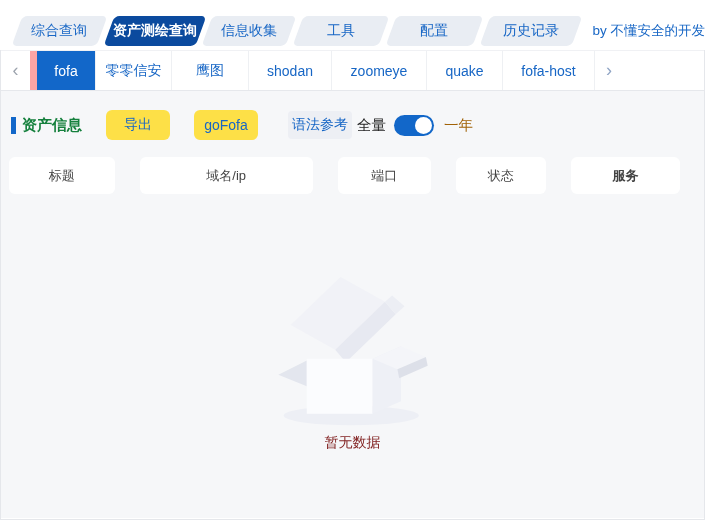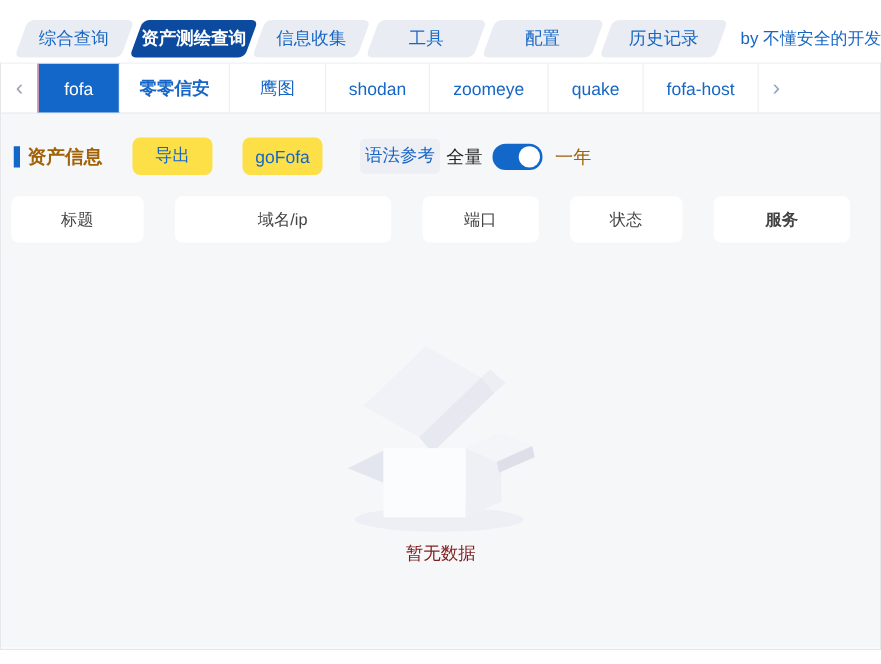--- a/index.html
+++ b/index.html
@@ -41,32 +41,32 @@
     display:flex; align-items:center; justify-content:center;
     font-size:18px; color:#9ca3ad; cursor:pointer; user-select:none;
   }
   .nav-arrow.left { width:29px; }
   .nav-arrow.right { width:28px; color:#8fa4c4; }
   .subtab {
     display:flex; align-items:center; justify-content:center;
     font-size:14px; color:#1766c5; cursor:pointer;
     border-right:1px solid #eef0f3;
   }
-  .subtab:nth-child(2){ border-left:1px solid #fca5a5; }
+  .subtab:nth-child(2){ border-left:7px solid #fca5a5; }
   .subtab.active { background:#1267c9; color:#fff; }
-  .s1{width:66px;} .s2{width:88px;font-weight:bold;} .s3{width:77px;} .s4{width:83px;} .s5{width:95px;}
+  .s1{width:66px;} .s2{width:76px;} .s3{width:77px;} .s4{width:83px;} .s5{width:95px;}
   .s6{width:76px;} .s7{width:92px;}
   .s8{width:63px; overflow:hidden; justify-content:flex-start; padding-left:13px; white-space:nowrap; border-right:none;}
 
   
   .content { height:427px; background:#f6f7f9; }
 
   .toolbar { display:flex; align-items:center; padding:19px 0 0 10px; }
   .marker { width:5px; height:17px; background:#1267c9; margin-right:6px; }
-  .section-title { font-size:15px; font-weight:bold; color:#a16207; }
+  .section-title { font-size:15px; font-weight:bold; color:#15803d; }
   .btn {
     height:30px; width:64px; margin-left:24px;
     display:flex; align-items:center; justify-content:center;
     background:#fde047; color:#1766c5; font-size:14px;
     border:none; border-radius:6px; cursor:pointer;
   }
   .btn.syntax { background:#edeff4; margin-left:30px; height:28px; border-radius:4px; }
   .full-label { margin-left:5px; color:#1f1f1f; font-size:14.5px; }
   .switch {
     width:40px; height:21px; border-radius:12px; background:#1267c9;

